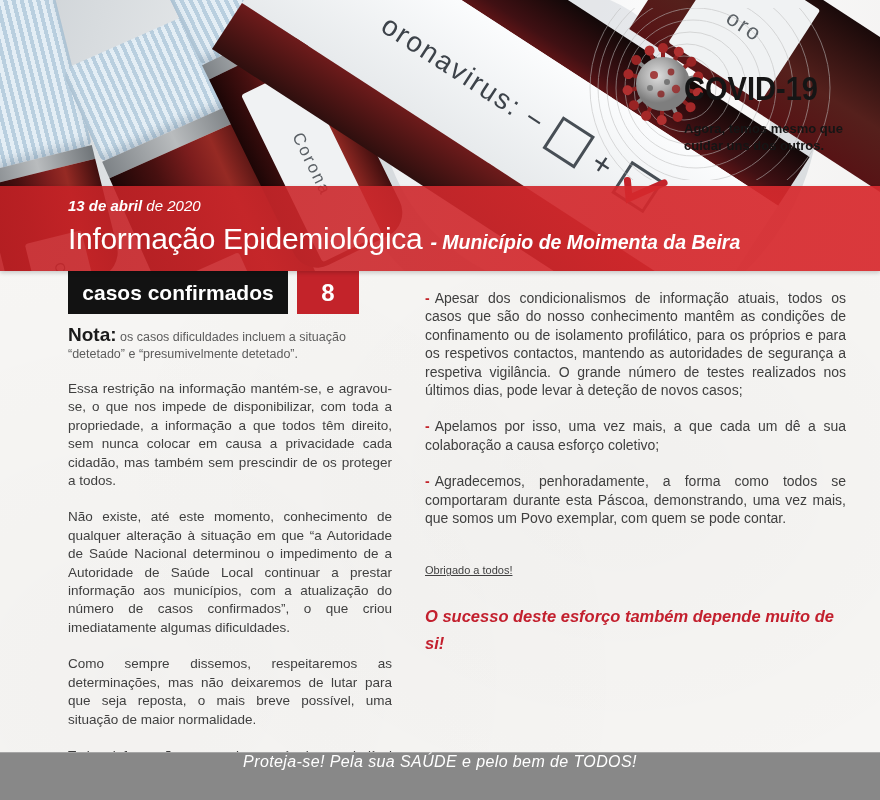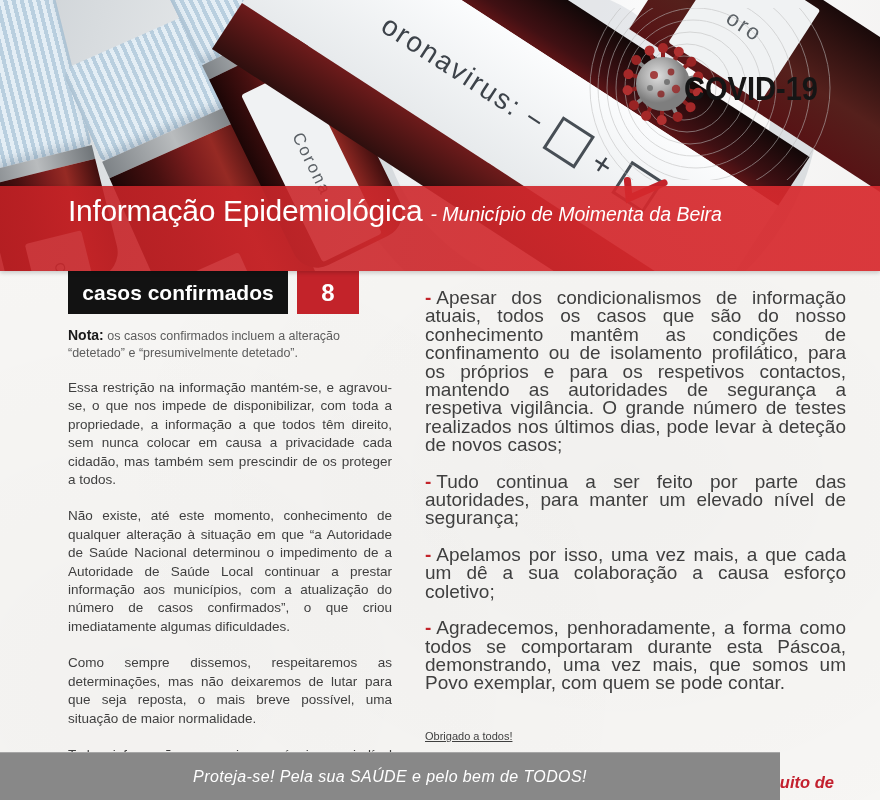--- a/index.html
+++ b/index.html
@@ -74,42 +74,42 @@
     color:#151515;line-height:17px;white-space:nowrap;}
   
   .banner-overlay{position:absolute;left:0;top:186px;width:880px;height:85px;z-index:4;
     background:linear-gradient(100deg,rgba(196,33,37,.9) 0%,rgba(204,40,44,.9) 40%,rgba(212,40,44,.92) 70%,rgba(216,42,46,.93) 100%);
     box-shadow:0 2px 4px rgba(0,0,0,.18);}
   .banner-text{position:absolute;left:68px;top:186px;width:800px;z-index:5;color:#ffffff;}
   .banner-date{margin-top:11px;font-size:15px;font-style:italic;}
   .banner-date .bold{font-weight:700;}
   .banner-titleline{margin-top:8px;white-space:nowrap;}
   .banner-main{font-size:30px;font-weight:400;letter-spacing:-0.3px;}
-  .banner-sub{font-size:19.5px;font-style:italic;font-weight:400;margin-left:8px;}
+  .banner-sub{font-size:19.5px;font-style:italic;font-weight:700;margin-left:8px;}
   
   .col-left{position:absolute;left:68px;top:271px;width:324px;}
   .confirmed-row{display:flex;align-items:center;}
   .confirmed-box{width:220px;height:43px;background:#121212;color:#fff;
     display:flex;align-items:center;justify-content:center;font-size:21px;font-weight:700;}
   .confirmed-count{width:62px;height:43px;background:#c3232a;color:#fff;margin-left:9px;
     display:flex;align-items:center;justify-content:center;font-size:24px;font-weight:700;}
   .nota{margin:13px 0 0 0;font-size:12.5px;line-height:16.5px;color:#5c5c5c;text-align:left;}
-  .nota .nota-label{font-weight:700;color:#1a1a1a;font-size:14px;}
+  .nota .nota-label{font-weight:700;color:#1a1a1a;font-size:19px;}
   .para{margin:18px 0 0 0;font-size:13.5px;line-height:18.4px;color:#3f3f3f;text-align:justify;}
   .col-right{position:absolute;left:425px;top:271px;width:421px;}
   .info-heading{margin:26px 0 0 0;font-size:16.5px;font-weight:700;color:#c3202e;}
-  .bullet{margin:18px 0 0 0;font-size:19px;line-height:18.4px;color:#3f3f3f;text-align:justify;}
+  .bullet{margin:18px 0 0 0;font-size:14px;line-height:18.4px;color:#3f3f3f;text-align:justify;}
   .bullet .dash{color:#c3232a;font-weight:700;margin-right:5px;}
   .thanks{margin:37px 0 0 0;font-size:11px;color:#3f3f3f;text-decoration:underline;}
   .closing{margin:27px 0 0 0;font-size:16.5px;font-weight:700;font-style:italic;
     color:#c3202e;line-height:27px;}
   
-  .footer{position:absolute;left:0;bottom:0;width:780px;height:47px;background:#888888;
+  .footer{position:absolute;left:0;bottom:0;width:880px;height:47px;background:#888888;
     border-top:1px solid rgba(255,255,255,.25);
-    display:flex;align-items:center;justify-content:center;}
+    display:flex;justify-content:center;}
   .footer-text{color:#ffffff;font-size:16px;font-style:italic;letter-spacing:.4px;}
 </style>
 </head>
 <body>
 
 <div class="page">
 
   <div class="header">
     <div class="arc arc1"></div>
     <div class="arc arc2"></div>
@@ -249,48 +249,54 @@
         </g>
         <circle cx="42" cy="42" r="27" fill="url(#vg)"></circle>
         <circle cx="33" cy="33" r="4" fill="#9a2626" opacity=".85"></circle>
         <circle cx="50" cy="30" r="3.4" fill="#8c2020" opacity=".8"></circle>
         <circle cx="55" cy="47" r="4.2" fill="#9a2626" opacity=".8"></circle>
         <circle cx="40" cy="52" r="3.6" fill="#872020" opacity=".8"></circle>
         <circle cx="29" cy="46" r="3" fill="#777" opacity=".9"></circle>
         <circle cx="46" cy="40" r="3" fill="#6f6f6f" opacity=".9"></circle>
       </svg>
       <div class="covid-title">COVID-19</div>
+      <div class="covid-tagline">
+        <div>Agora, temos mesmo que</div>
+        <div>cuidar uns dos outros.</div>
+      </div>
     </div>
   </div>
 
   <div class="banner-overlay"></div>
   <div class="banner-text">
+    <div class="banner-date">
+      <span class="bold">13 de abril</span><span> de 2020</span>
+    </div>
     <div class="banner-titleline">
       <span class="banner-main">Informação Epidemiológica</span><span class="banner-sub">- Município de Moimenta da Beira</span>
     </div>
   </div>
 
   <div class="col-left">
     <div class="confirmed-row">
       <div class="confirmed-box">casos confirmados</div>
       <div class="confirmed-count">8</div>
     </div>
-    <p class="nota"><span class="nota-label">Nota:</span><span> os casos confirmados incluem a alteração “detetado” e “presumivelmente detetado”.</span></p>
+    <p class="nota"><span class="nota-label">Nota:</span><span> os casos dificuldades incluem a situação “detetado” e “presumivelmente detetado”.</span></p>
     <div>
         <p class="para">Essa restrição na informação mantém-se, e agravou-se, o que nos impede de disponibilizar, com toda a propriedade, a informação a que todos têm direito, sem nunca colocar em causa a privacidade cada cidadão, mas também sem prescindir de os proteger a todos.</p>
         <p class="para">Não existe, até este momento, conhecimento de qualquer alteração à situação em que “a Autoridade de Saúde Nacional determinou o impedimento de a Autoridade de Saúde Local continuar a prestar informação aos municípios, com a atualização do número de casos confirmados”, o que criou imediatamente algumas dificuldades.</p>
         <p class="para">Como sempre dissemos, respeitaremos as determinações, mas não deixaremos de lutar para que seja reposta, o mais breve possível, uma situação de maior normalidade.</p>
         <p class="para">Toda a informação que precisamos é a imprescindível para podermos ajudar.</p>
       </div>
   </div>
 
   <div class="col-right">
     <div>
         <p class="bullet"><span class="dash">-</span><span>Apesar dos condicionalismos de informação atuais, todos os casos que são do nosso conhecimento mantêm as condições de confinamento ou de isolamento profilático, para os próprios e para os respetivos contactos, mantendo as autoridades de segurança a respetiva vigilância. O grande número de testes realizados nos últimos dias, pode levar à deteção de novos casos;</span></p>
-        <p class="bullet"><span class="dash">-</span><span>Tudo continua a ser feito por parte das autoridades, para manter um elevado nível de segurança;</span></p>
         <p class="bullet"><span class="dash">-</span><span>Apelamos por isso, uma vez mais, a que cada um dê a sua colaboração a causa esforço coletivo;</span></p>
         <p class="bullet"><span class="dash">-</span><span>Agradecemos, penhoradamente, a forma como todos se comportaram durante esta Páscoa, demonstrando, uma vez mais, que somos um Povo exemplar, com quem se pode contar.</span></p>
       </div>
     <p class="thanks">Obrigado a todos!</p>
     <div class="closing">
       <div>O sucesso deste esforço também depende muito de si!</div>
 
     </div>
   </div>
 

